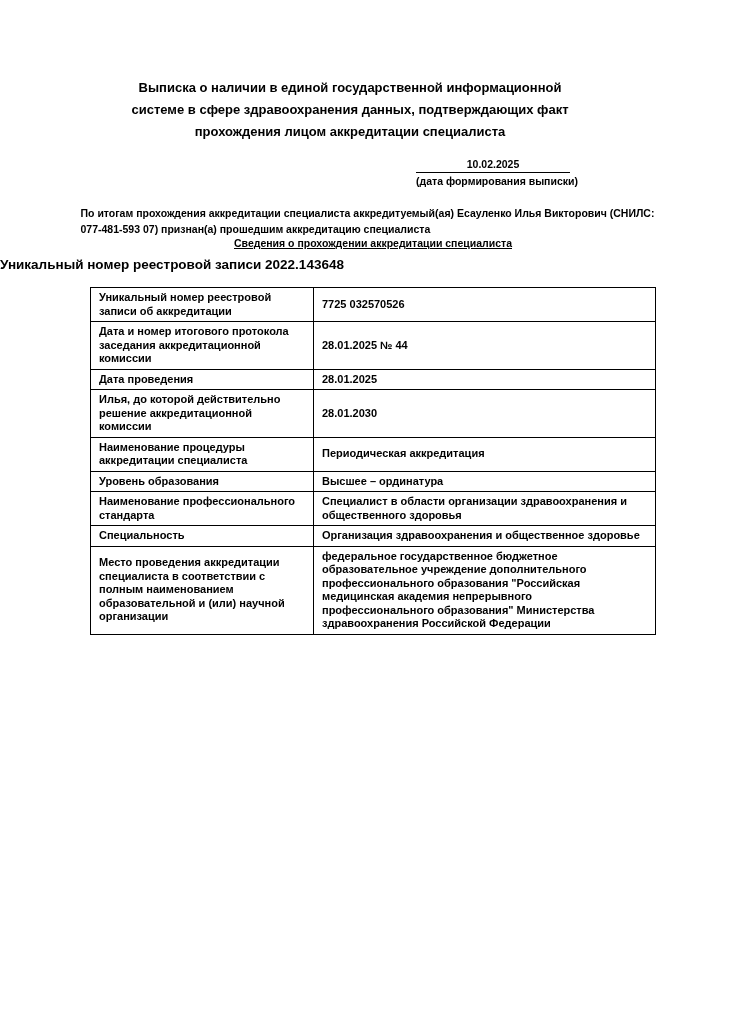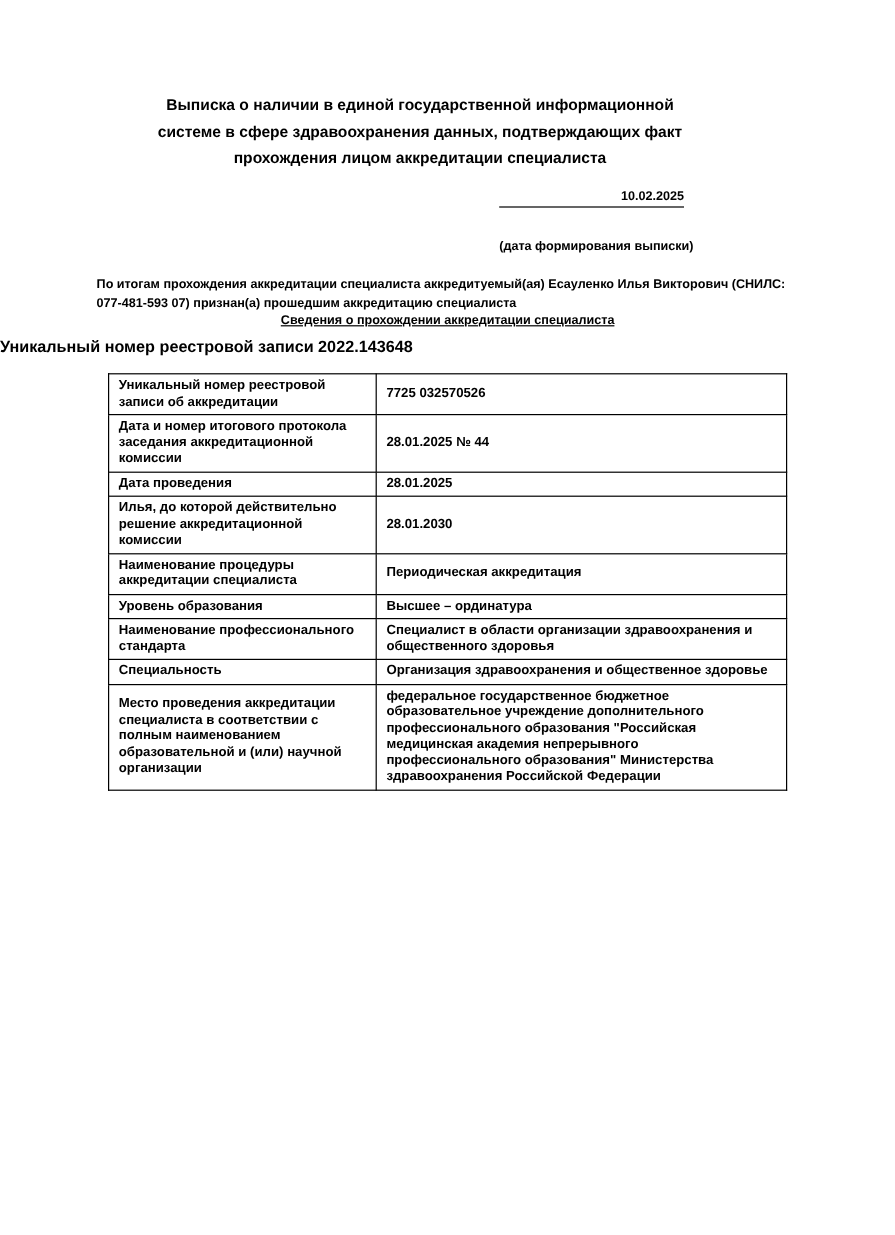--- a/index.html
+++ b/index.html
@@ -21,34 +21,33 @@
     width: 700px;
     margin: 0;
     padding-top: 77px;
     text-align: center;
     font-size: 13px;
     line-height: 22px;
   }
   .date-block {
     width: 154px;
     margin: 15px 176px 0 auto;
-    text-align: right;
+    text-align: center;
     font-size: 10.5px;
   }
   .date-value {
     display: block;
     border-bottom: 1.5px solid #000;
     padding-bottom: 2px;
     line-height: 12px;
   }
   .date-caption {
     padding-top: 2px;
     line-height: 12px;
     white-space: nowrap;
-    margin-top: 24px;
   }
   .intro {
     width: 585px;
     margin: 19px auto 0 auto;
     text-align: left;
     font-size: 10.5px;
     line-height: 15.5px;
   }
   .section-heading {
     text-align: center;

